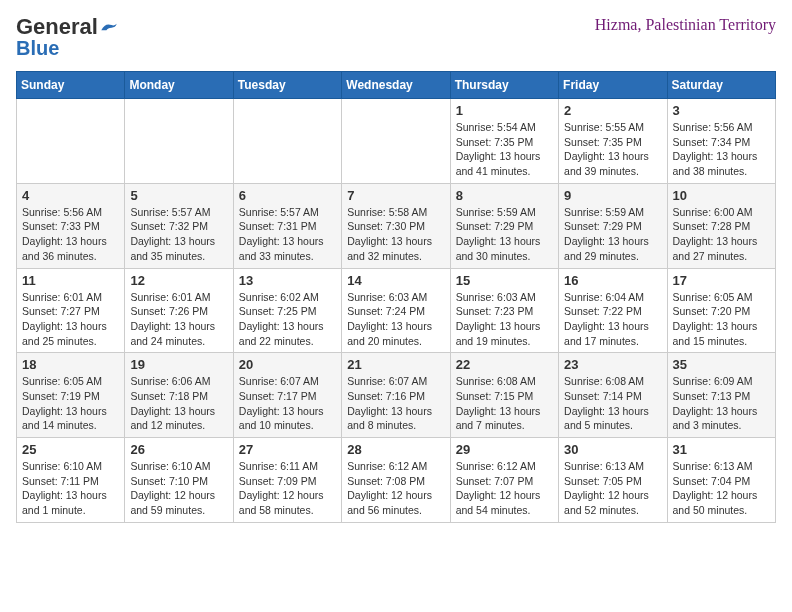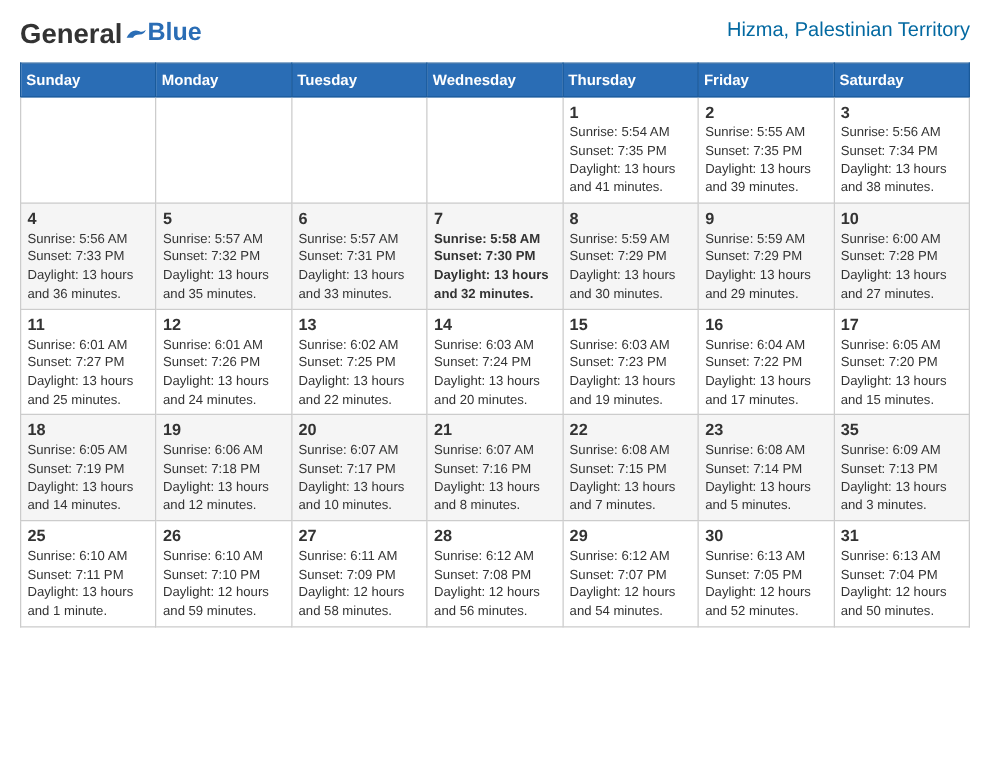--- a/index.html
+++ b/index.html
@@ -11,21 +11,21 @@
       padding: 16px;
     }
     .header {
       display: flex;
       justify-content: space-between;
       align-items: flex-start;
       margin-bottom: 12px;
     }
     .logo {
       display: flex;
-      flex-direction: row;
+      flex-direction: column;
       align-items: flex-start;
       text-align: center;
     }
     .logo-text {
       font-size: 22px;
       font-weight: bold;
       color: #333;
       line-height: 1;
     }
     .logo-icon {
@@ -41,21 +41,22 @@
       text-align: right;
     }
     .month-title {
       font-size: 36px;
       font-weight: 300;
       color: #333;
       line-height: 1.1;
     }
     .location {
       font-size: 16px;
-      color: #0369a1;
+      color: #701a75;
+      font-family: Liberation Serif, serif;
     }
     .calendar {
       width: 100%;
       border-collapse: collapse;
       font-size: 11px;
       border-radius: 11px;
     }
     .calendar thead th {
       background: #2a6db5;
       color: #fff;
@@ -171,21 +172,21 @@
         </td>
         <td>
           <span class="day-num">6</span>
           <div class="day-info" style="white-space: pre-line;">Sunrise: 5:57 AM
 Sunset: 7:31 PM
 Daylight: 13 hours
 and 33 minutes.</div>
         </td>
         <td>
           <span class="day-num">7</span>
-          <div class="day-info" style="white-space: pre-line; font-weight: bold;">Sunrise: 5:58 AM
+          <div class="day-info" style="white-space: pre-line;">Sunrise: 5:58 AM
 Sunset: 7:30 PM
 Daylight: 13 hours
 and 32 minutes.</div>
         </td>
         <td>
           <span class="day-num">8</span>
           <div class="day-info" style="white-space: pre-line;">Sunrise: 5:59 AM
 Sunset: 7:29 PM
 Daylight: 13 hours
 and 30 minutes.</div>

